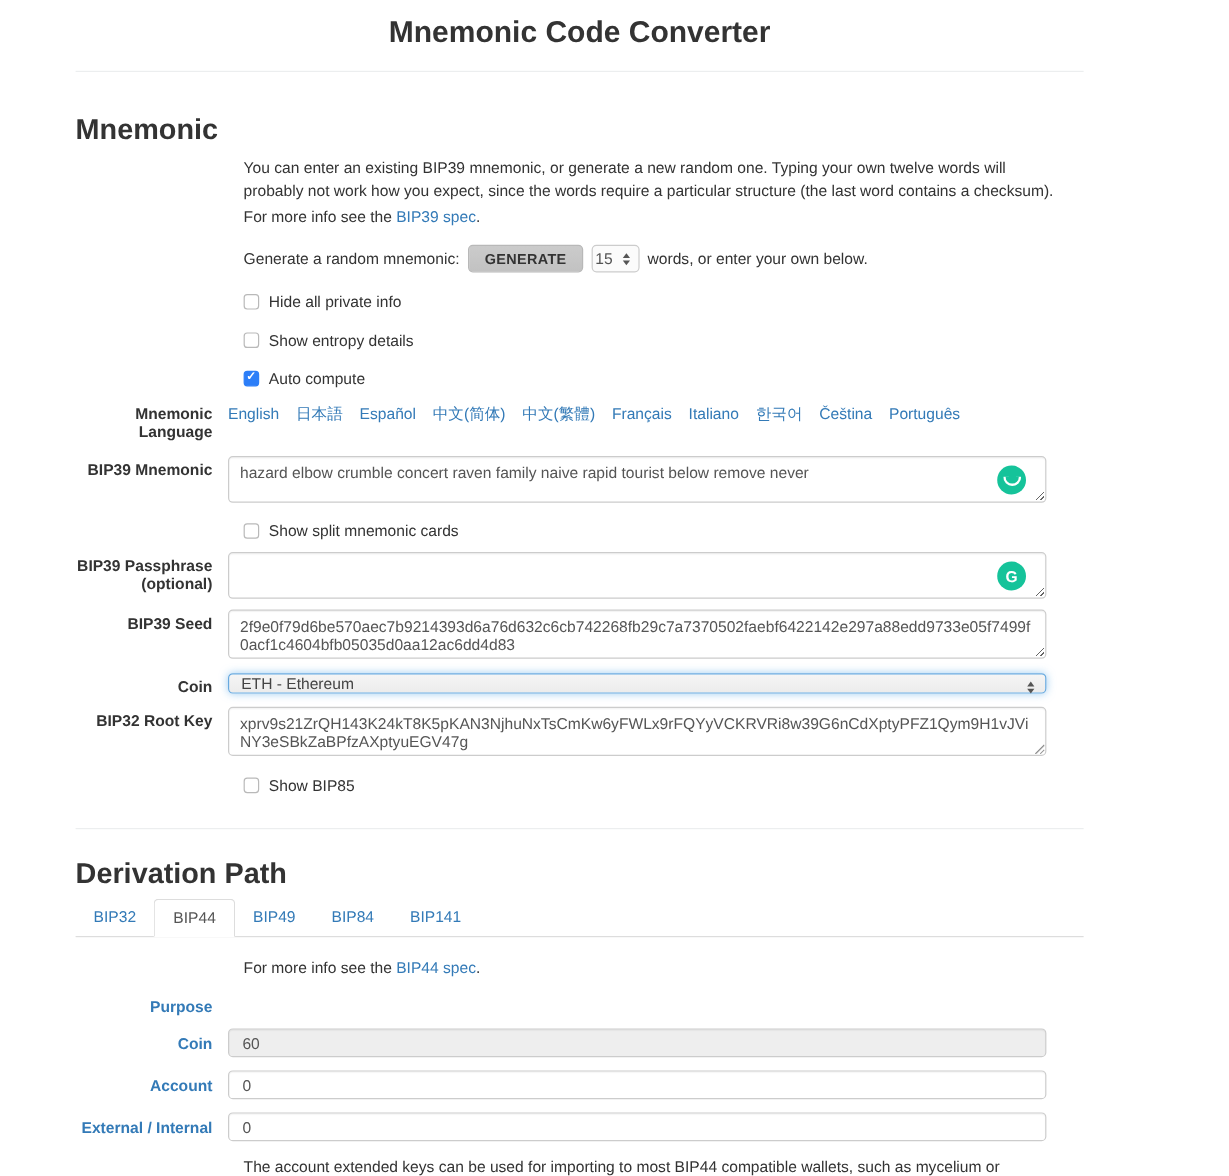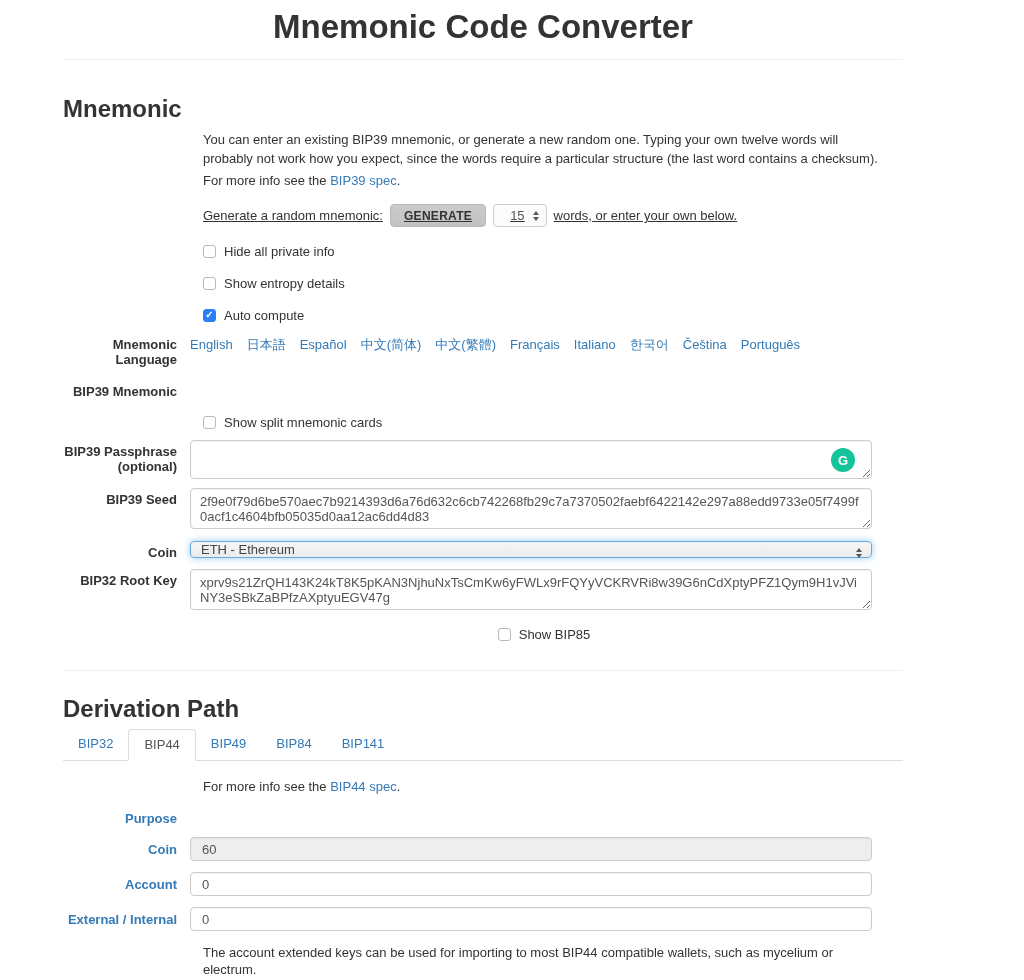--- a/index.html
+++ b/index.html
@@ -4,44 +4,44 @@
 <style>
   * { box-sizing: border-box; }
   html,body { margin:0; padding:0; }
   body {
     width:1024px; height:980px; overflow:hidden;
     background:#fff; color:#333;
     font-family:"Liberation Sans", sans-serif; font-size:13px;
   }
   .container { width:840px; margin-left:63px; padding-top:13px; }
 
-  h1 { font-size:33px; line-height:28px; font-weight:bold; text-align:center; margin:0; color:#333; }
+  h1 { font-size:25px; line-height:28px; font-weight:bold; text-align:center; margin:0; color:#333; }
   hr.rule { border:none; border-top:1px solid #eceeef; margin:18px 0 0; }
 
   h2 { font-size:24px; line-height:23px; font-weight:bold; color:#333; margin:0; }
   .h2-mnemonic { margin-top:37px; }
   .h2-deriv { margin-top:26px; }
 
   .indent { margin-left:140px; width:682px; }
 
   p { margin:0; }
   .intro { margin-top:10px; line-height:19px; }
   .moreinfo { margin-top:4px; line-height:17px; }
   a { color:#337ab7; text-decoration:none; cursor:pointer; }
 
-  .generate-row { margin-top:15px; display:flex; align-items:center; gap:7px; height:23px;text-decoration:underline; }
+  .generate-row { margin-top:15px; display:flex; align-items:center; gap:7px; height:23px; }
   .btn-generate {
     border:1px solid #b8b8b8; background:linear-gradient(#cbcbcb,#c2c2c2);
     border-radius:4px; height:23px; padding:0 13px;
     font-family:"Liberation Sans", sans-serif; font-size:12px; font-weight:bold; color:#333;
     letter-spacing:.3px; cursor:pointer;
   }
   .mini-select {
     height:23px; border:1px solid #ccc; border-radius:4px; background:#fbfbfb;
-    display:flex; align-items:center; gap:8px; padding:0 7px 0 16px; color:#555; cursor:pointer;
+    display:flex; align-items:center; gap:8px; padding:0 7px 0 2px; color:#555; cursor:pointer;
   }
   .stepper { display:flex; flex-direction:column; gap:2px; }
   .stepper .up   { width:0; height:0; border-left:3.5px solid transparent; border-right:3.5px solid transparent; border-bottom:4.5px solid #555; }
   .stepper .down { width:0; height:0; border-left:3.5px solid transparent; border-right:3.5px solid transparent; border-top:4.5px solid #555; }
 
   .check-row { display:flex; align-items:center; height:16px; margin-top:16px; }
   .check-row label { cursor:pointer; }
   .cb {
     width:13px; height:13px; border:1px solid #b9b9b9; border-radius:3px; background:#fff;
     display:inline-flex; align-items:center; justify-content:center; margin-right:8px; flex:none; cursor:pointer;
@@ -168,20 +168,24 @@
           <a>Italiano</a>
           <a>한국어</a>
           <a>Čeština</a>
           <a>Português</a>
         </div>
       </div>
     </div>
 
     <div class="form-row row-mnemonic">
       <div class="label-col">BIP39 Mnemonic</div>
+      <div class="control-col">
+        <textarea class="ta ta-39" spellcheck="false" style="">hazard elbow crumble concert raven family naive rapid tourist below remove never</textarea>
+        <div class="gr-icon gr-smile"></div>
+      </div>
     </div>
 
     <div class="indent" style="margin-top:15px;">
       <div class="check-row" style="margin-top:0;">
         <span class="cb"></span>
         <label>Show split mnemonic cards</label>
       </div>
     </div>
 
     <div class="form-row row-pass">
@@ -216,21 +220,21 @@
     </div>
 
     <div class="form-row row-root">
       <div class="label-col">BIP32 Root Key</div>
       <div class="control-col">
         <textarea class="ta ta-41" spellcheck="false" style="">xprv9s21ZrQH143K24kT8K5pKAN3NjhuNxTsCmKw6yFWLx9rFQYyVCKRVRi8w39G6nCdXptyPFZ1Qym9H1vJViNY3eSBkZaBPfzAXptyuEGV47g</textarea>
       </div>
     </div>
 
     <div class="indent" style="margin-top:14px;">
-      <div class="check-row" style="margin-top:16px;justify-content:center;">
+      <div class="check-row" style="margin-top:16px;">
         <span class="cb"></span>
         <label>Show BIP85</label>
       </div>
     </div>
   </section>
 
   <hr class="rule2">
 
   <section>
     <h2 class="h2-deriv">Derivation Path</h2>

